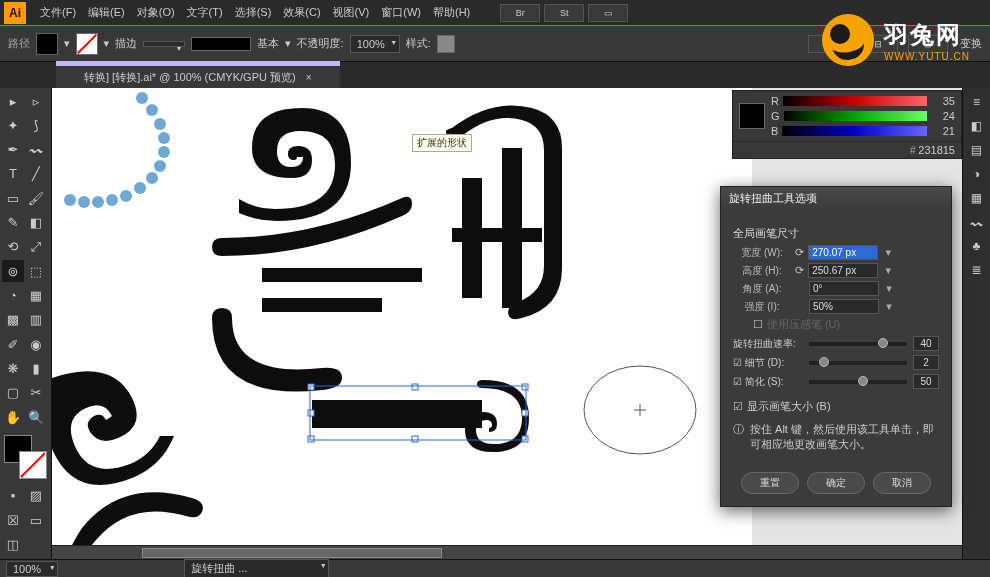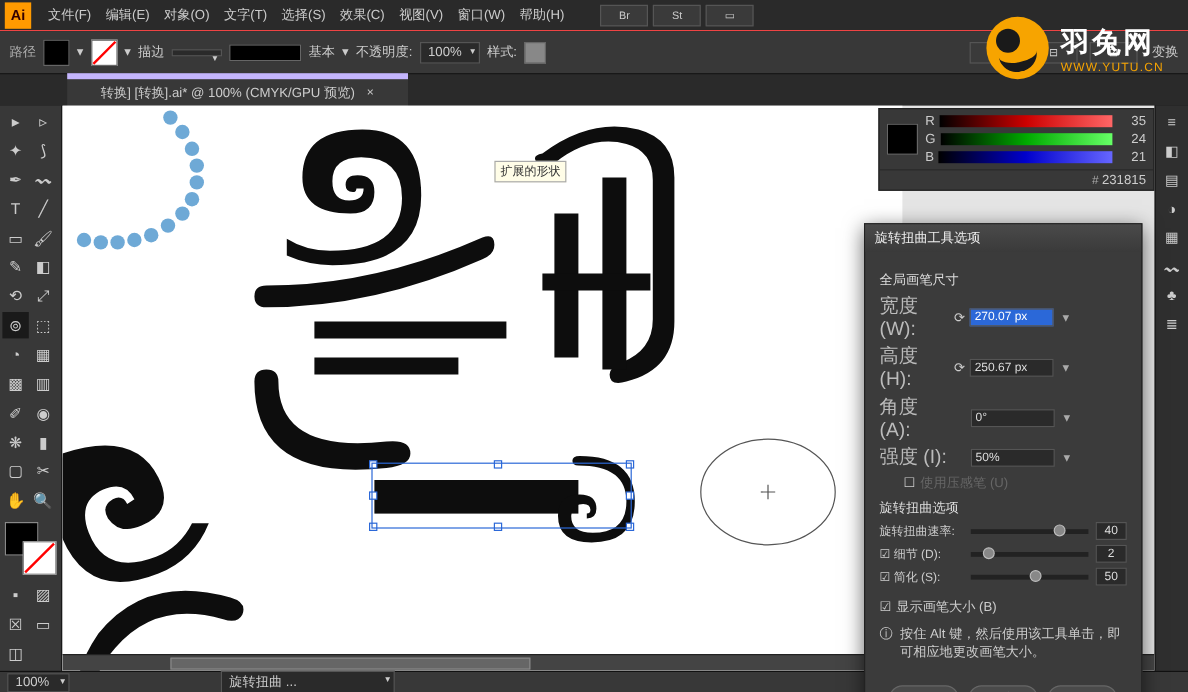--- a/index.html
+++ b/index.html
@@ -37,21 +37,21 @@
 .slider-track{flex:1;height:10px}
 .slider-r{background:linear-gradient(to right,#000,#c00,#f66)}
 .slider-g{background:linear-gradient(to right,#000,#0a0,#6f6)}
 .slider-b{background:linear-gradient(to right,#000,#00c,#66f)}
 .num-val{width:24px;text-align:right}
 .dialog{position:absolute;top:186px;left:720px;width:232px;background:#3b3b3b;border:1px solid #222;box-shadow:0 4px 16px rgba(0,0,0,.6)}
 .dialog-head{background:linear-gradient(#4a4a4a,#3a3a3a);padding:4px 8px;color:#eee;font-size:11px}
 .dialog-body{padding:10px 12px}
 .section-title{color:#ddd;margin:6px 0 4px}
 .field-row{display:flex;align-items:center;gap:4px;margin:3px 0}
-.field-label{width:58px;text-align:left;color:#bbb;font-size:16px}
+.field-label{width:58px;text-align:center;color:#bbb;font-size:10px}
 .field-input{width:70px;background:#2a2a2a;border:1px solid #555;padding:1px 3px;color:#ddd;font-size:10px}
 .field-input.sel{background:#2b68d8;color:#fff}
 .field-dd{width:12px;text-align:center;color:#aaa}
 .slider-row{display:flex;align-items:center;gap:6px;margin:4px 0}
 .slider-label{width:70px;font-size:10px;color:#ccc}
 .slider-label.chk::before{content:"☑ ";}
 .h-slider{flex:1;height:4px;background:#222;position:relative}
 .h-slider .thumb{width:10px;height:10px;border-radius:50%;background:#888;border:1px solid #bbb;position:absolute;top:-4px}
 .slider-val{width:26px;text-align:center;color:#ddd;font-size:10px;border:1px solid #555;background:#2a2a2a;padding:1px}
 .info-row{display:flex;gap:6px;margin-top:8px;color:#888;font-size:10px}
@@ -293,21 +293,20 @@
       <div class="field-label">强度 (I):</div>
       <span style="width:10px"></span>
       <div class="field-input">50%</div>
       <div class="field-dd">▾</div>
     </div>
     <div class="field-row" style="margin-left:20px;color:#666">
       <span>☐</span>
       <span style="color:#666">使用压感笔 (U)</span>
     </div>
 
-    <div class="section-title">旋转扭曲选项</div>
     <div class="slider-row">
       <div class="slider-label">旋转扭曲速率:</div>
       <div class="h-slider">
           <div class="thumb" style="left:70%"></div>
         </div>
       <div class="slider-val">40</div>
     </div>
     <div class="slider-row">
       <div class="slider-label chk">细节 (D):</div>
       <div class="h-slider">

